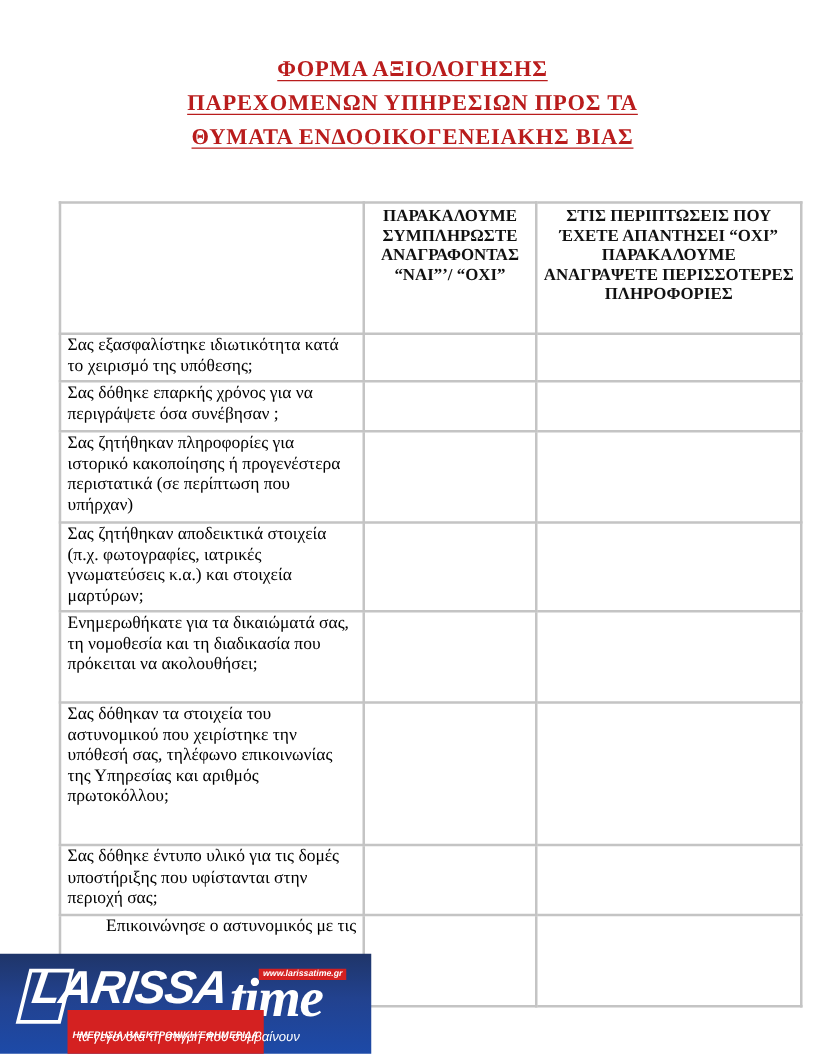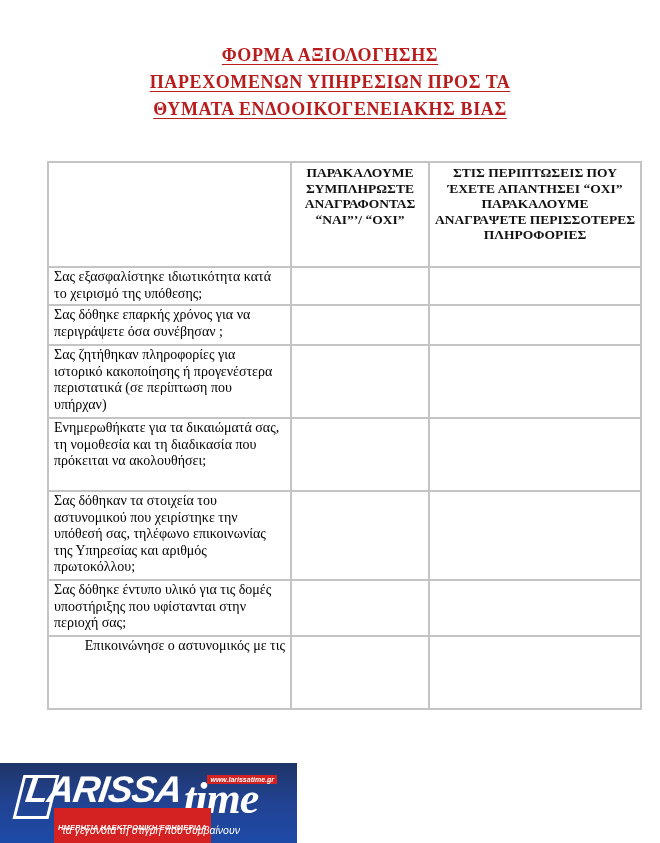--- a/index.html
+++ b/index.html
@@ -61,21 +61,21 @@
     col.c1 { width: 243px; }
     col.c2 { width: 138px; }
     col.c3 { width: 212px; }
     tr.r-head { height: 105px; }
     tr.r1 { height: 33px; }
     tr.r2 { height: 40px; border-radius: 18px; }
     tr.r3 { height: 73px; }
     tr.r4 { height: 71px; }
     tr.r5 { height: 73px; }
     tr.r6 { height: 41px; }
-    tr.r7 { height: 89px; }
+    tr.r7 { height: 114px; }
     tr.r8 { height: 56px; }
     tr.r9 { height: 73px; text-align: right; }
 
     .logo {
       position: absolute;
       left: 0;
       top: 763px;
       width: 297px;
       height: 80px;
       background: linear-gradient(180deg, #1f3569 0%, #22428f 45%, #1d4aa8 100%);
@@ -178,20 +178,25 @@
   <tr class="r2">
     <td>Σας δόθηκε επαρκής χρόνος για να περιγράψετε όσα συνέβησαν ;</td>
     <td></td>
     <td></td>
   </tr>
   <tr class="r3">
     <td>Σας ζητήθηκαν πληροφορίες για ιστορικό κακοποίησης ή προγενέστερα περιστατικά (σε περίπτωση που υπήρχαν)</td>
     <td></td>
     <td></td>
   </tr>
+  <tr class="r4">
+    <td>Σας ζητήθηκαν αποδεικτικά στοιχεία (π.χ. φωτογραφίες, ιατρικές γνωματεύσεις κ.α.) και στοιχεία μαρτύρων;</td>
+    <td></td>
+    <td></td>
+  </tr>
   <tr class="r5">
     <td>Ενημερωθήκατε για τα δικαιώματά σας, τη νομοθεσία και τη διαδικασία που πρόκειται να ακολουθήσει;</td>
     <td></td>
     <td></td>
   </tr>
   <tr class="r7">
     <td>Σας δόθηκαν τα στοιχεία του αστυνομικού που χειρίστηκε την υπόθεσή σας,  τηλέφωνο επικοινωνίας της Υπηρεσίας και αριθμός πρωτοκόλλου;</td>
     <td></td>
     <td></td>
   </tr>

